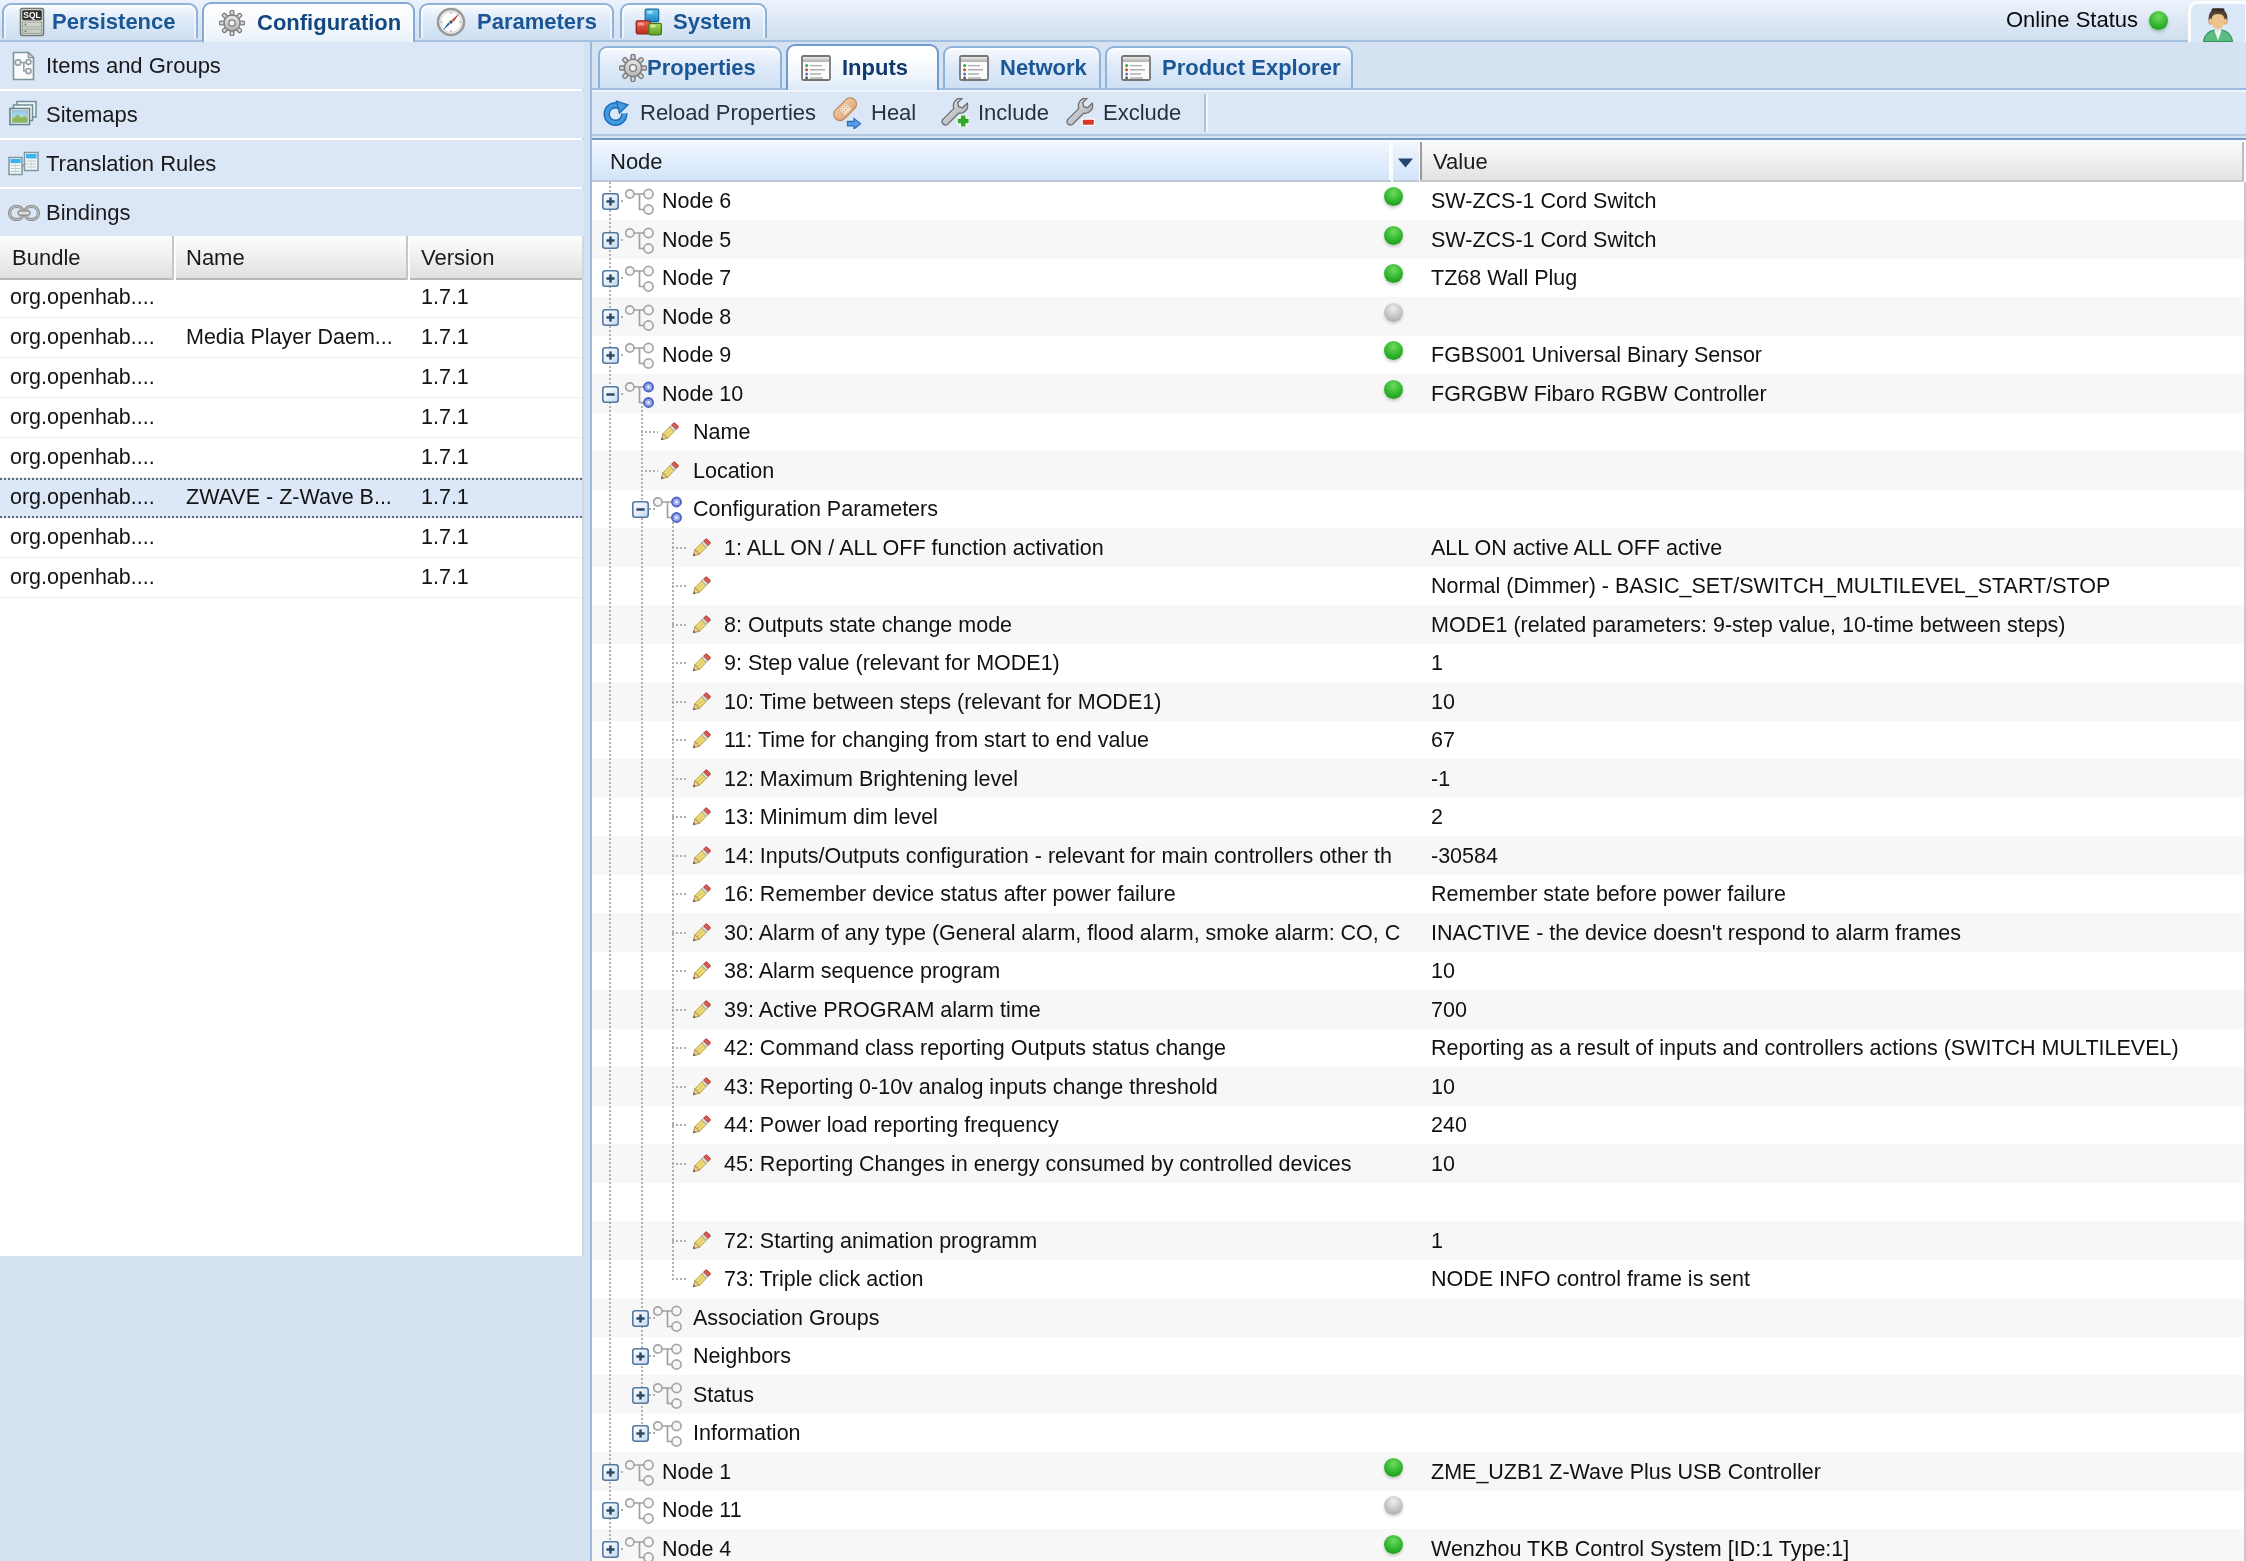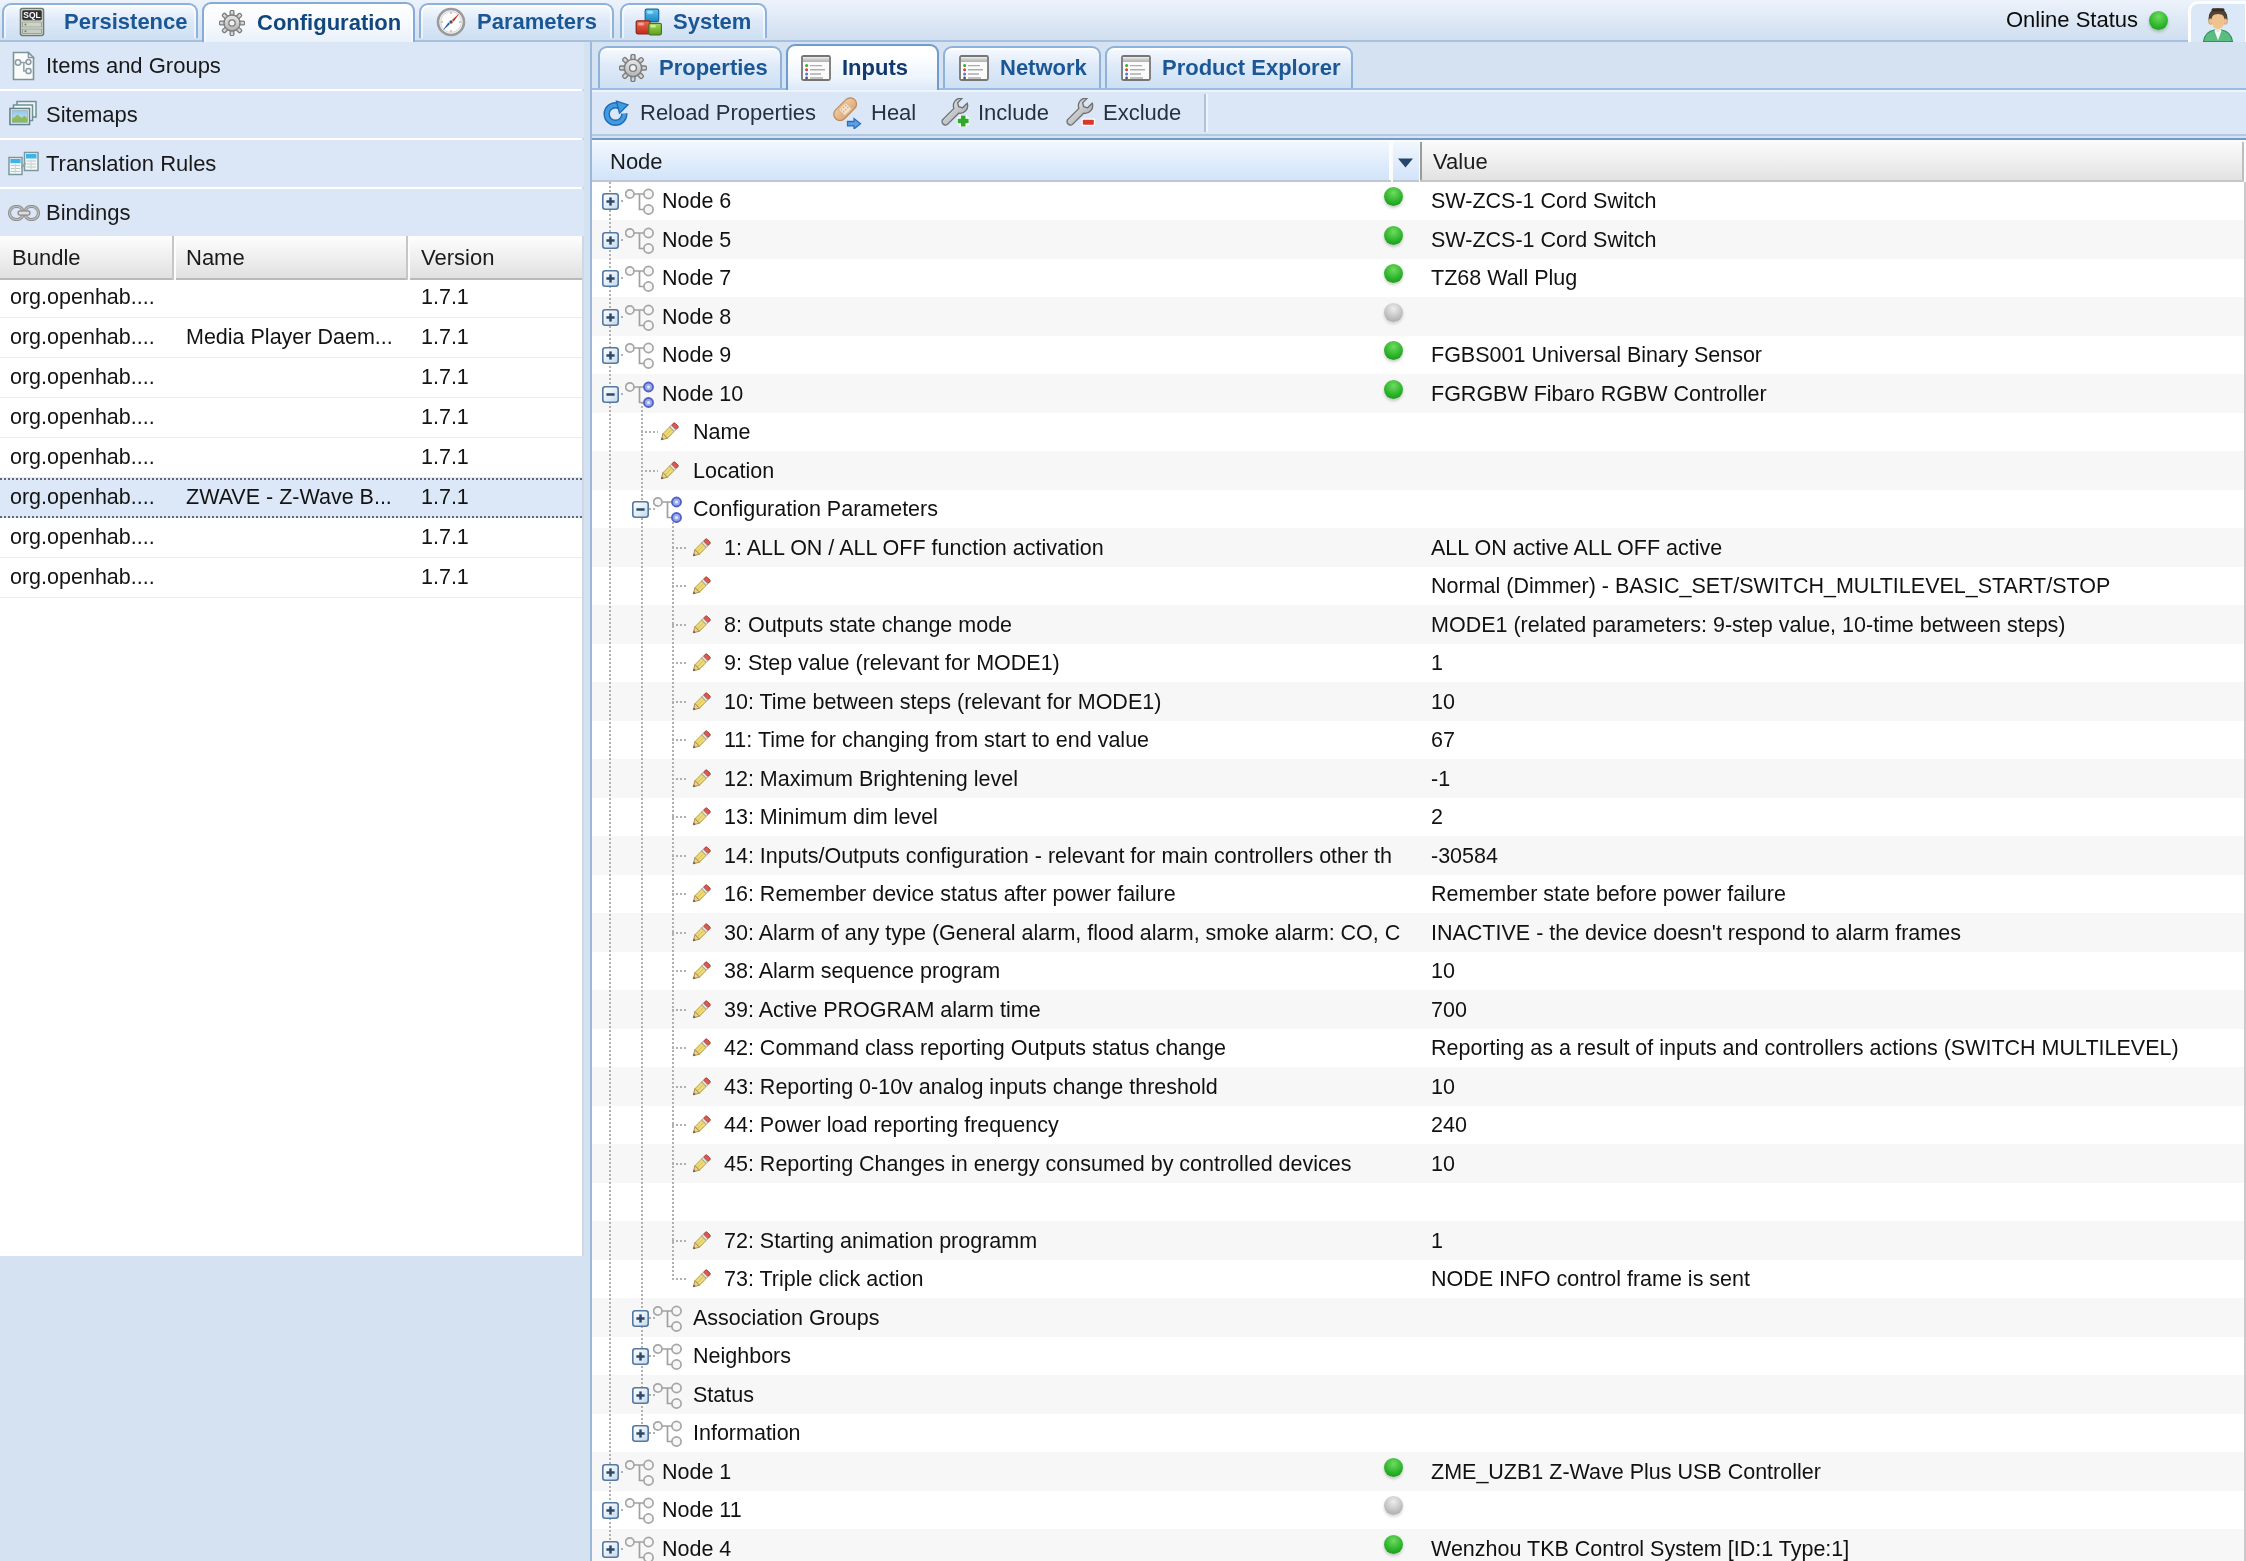--- a/index.html
+++ b/index.html
@@ -94,21 +94,21 @@
         <stop offset="1" stop-color="#b2b2b2"></stop>
 </linearGradient>
 <linearGradient id="gband" x1="0" y1="0" x2="0" y2="1">
  <stop offset="0" stop-color="#f2c9a2"></stop>
         <stop offset="1" stop-color="#dda878"></stop>
 </linearGradient>
 </defs>
   </svg>
 <div id="page">
 <div id="topbar">
-<div class="ttab" style="left:2px;width:196px;padding-left:13px;gap:17px">
+<div class="ttab" style="left:2px;width:196px;padding-left:13px;gap:5px">
         <svg width="30" height="30" viewBox="0 0 30 30">
 <rect x="3.5" y="1.5" width="23" height="27" rx="2" fill="#e4e6e2" stroke="#6f7a72" stroke-width="1.6"></rect>
 <rect x="5.5" y="3.5" width="19" height="9.5" rx="1" fill="#2f2f2f" stroke="#565656" stroke-width="1"></rect>
 <text x="15" y="11" text-anchor="middle" font-family="Liberation Sans,sans-serif" font-size="8.5" font-weight="bold" fill="#ffffff">SQL</text>
 <rect x="5.5" y="15" width="19" height="5" fill="#cdd6c4" stroke="#9aa59c" stroke-width="1"></rect>
 <rect x="5.5" y="22" width="19" height="4.5" fill="#c6cfc4" stroke="#9aa59c" stroke-width="1"></rect>
 <circle cx="8.5" cy="17.5" r="1" fill="#6f7f63"></circle>
           <circle cx="8.5" cy="24.2" r="1" fill="#6f7f63"></circle>
 </svg>
         <span class="lbl">Persistence</span>
@@ -269,21 +269,21 @@
         </div>
         <div class="lr" style="top:280px">
           <span class="lc1">org.openhab....</span>
           <span class="lc3">1.7.1</span>
         </div>
 </div>
 </div>
 
 <div id="rightpanel">
 <div id="rtabs">
-<div class="rtab" style="left:6px;width:184px;padding-left:19px;gap:12px">
+<div class="rtab" style="left:6px;width:184px;padding-left:19px;">
           <svg width="28" height="28" viewBox="0 0 28 28">
             <g fill="url(#ggear)" stroke="#7c7c7c" stroke-width="1.4">
               <rect x="12" y="0.5" width="4" height="7" rx="1.4" transform="rotate(0 14 14)"></rect>
               <rect x="12" y="0.5" width="4" height="7" rx="1.4" transform="rotate(45 14 14)"></rect>
               <rect x="12" y="0.5" width="4" height="7" rx="1.4" transform="rotate(90 14 14)"></rect>
               <rect x="12" y="0.5" width="4" height="7" rx="1.4" transform="rotate(135 14 14)"></rect>
               <rect x="12" y="0.5" width="4" height="7" rx="1.4" transform="rotate(180 14 14)"></rect>
               <rect x="12" y="0.5" width="4" height="7" rx="1.4" transform="rotate(225 14 14)"></rect>
               <rect x="12" y="0.5" width="4" height="7" rx="1.4" transform="rotate(270 14 14)"></rect>
               <rect x="12" y="0.5" width="4" height="7" rx="1.4" transform="rotate(315 14 14)"></rect>

